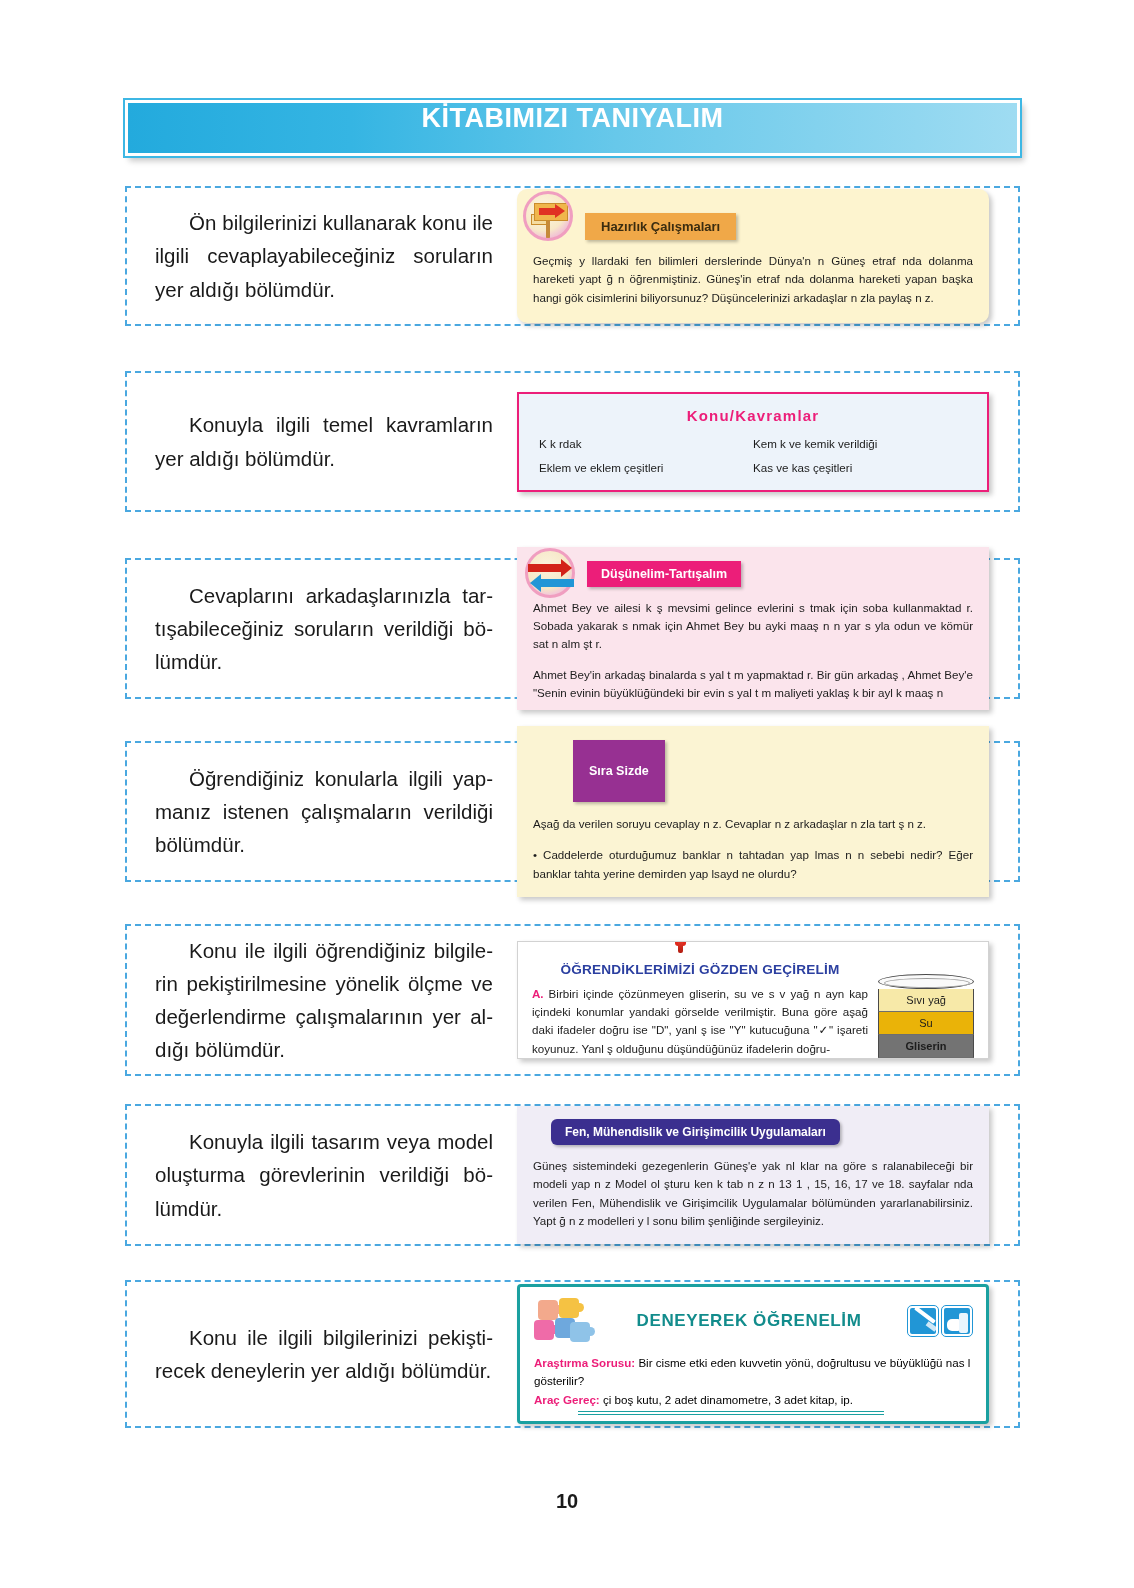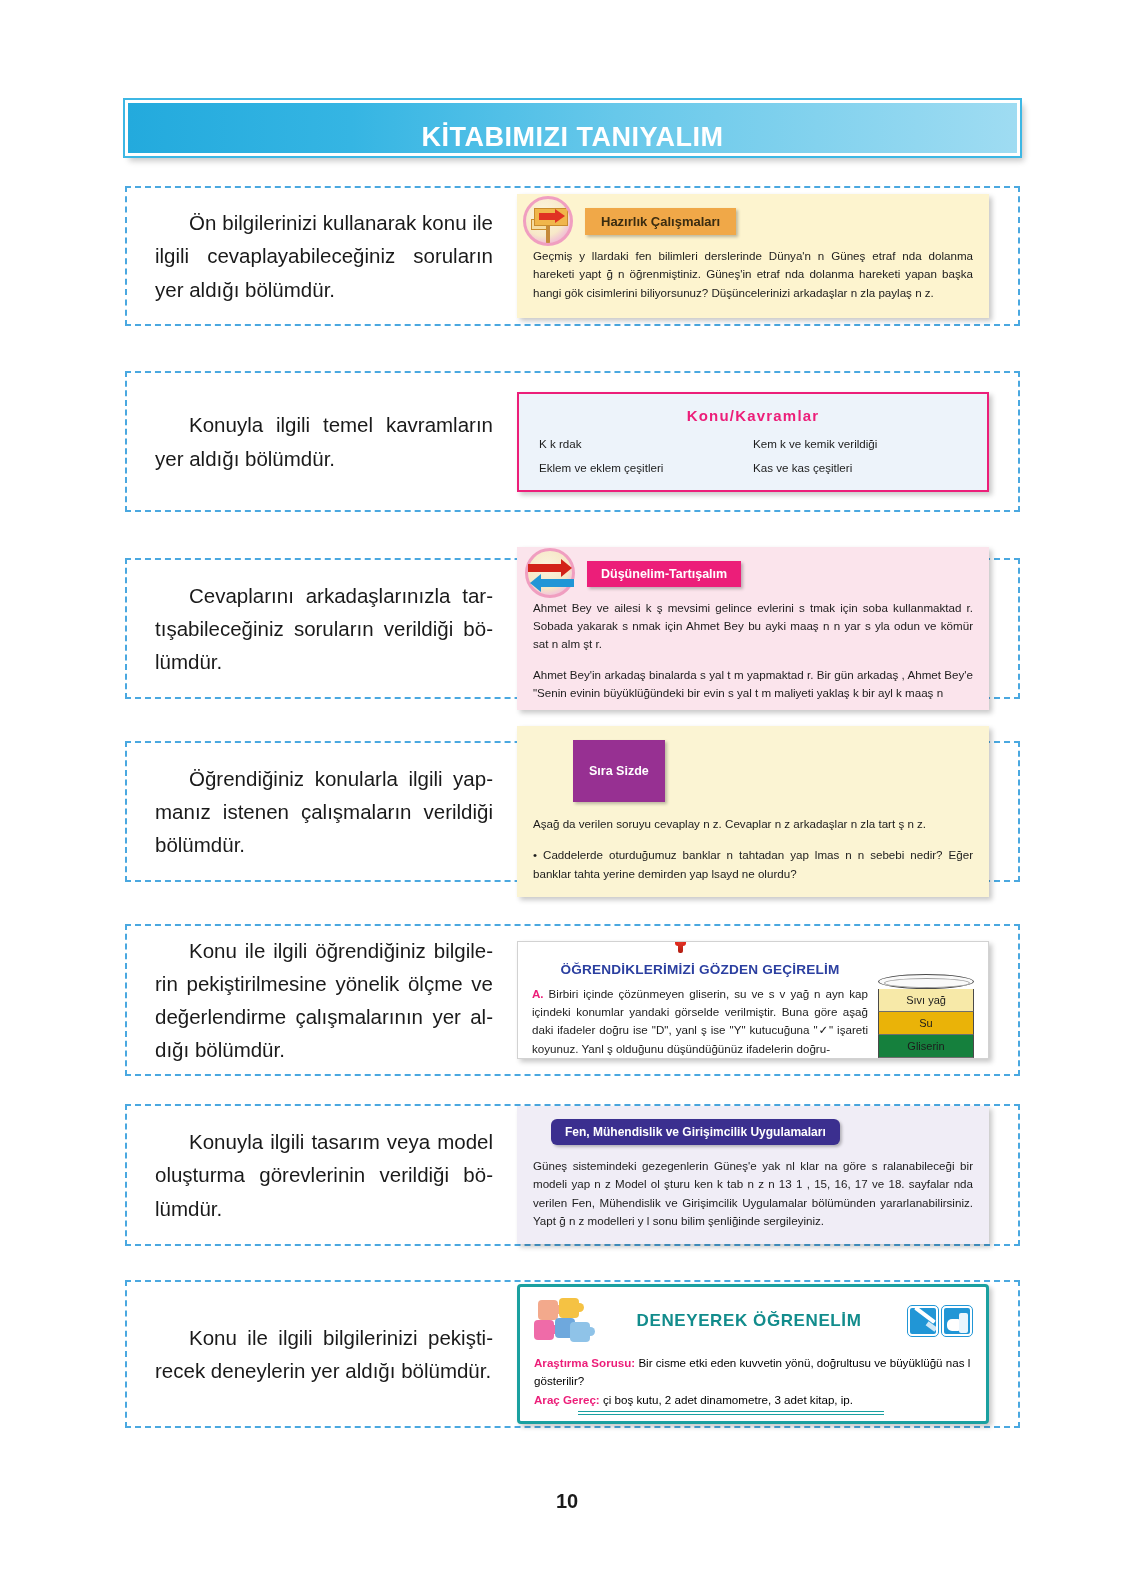--- a/index.html
+++ b/index.html
@@ -18,21 +18,21 @@
     position: absolute;
     left: 125px;
     top: 100px;
     width: 895px;
     height: 56px;
     background: linear-gradient(to right, #23aadd 0%, #35b5e3 25%, #67c8ea 55%, #9fdcf2 100%);
     border: 3px solid #ffffff;
     outline: 2px solid #3db7e4;
     box-shadow: 4px 5px 6px rgba(0,0,0,0.22);
     display: flex;
-    align-items: flex-end;
+    align-items: flex-start;
     justify-content: center;
   }
   .page-header-title {
     color: #ffffff;
     font-size: 27px;
     font-weight: bold;
     letter-spacing: 0.5px;
   }
 
   
@@ -84,22 +84,23 @@
     color: #ffffff;
     font-weight: bold;
     font-size: 12.5px;
     padding: 5px 13px 5px 13px;
     box-shadow: 2px 2px 3px rgba(0,0,0,0.25);
   }
 
   
   .card-hazirlik {
     background: #fdf4cf;
-    padding: 14px 16px 16px 16px;
+    padding: 24px 16px 16px 16px;
     min-height: 108px;
+    border-radius: 10px;
   }
   .card-hazirlik .tag {
     background: #f0a848;
     color: #3a2c10;
     margin-left: 52px;
     padding: 6px 16px;
     font-size: 13px;
   }
   .card-hazirlik .card-body { margin-top: 12px; }
 
@@ -268,21 +269,21 @@
     border-left: 1.6px solid #4a4a4a;
     border-right: 1.6px solid #4a4a4a;
     border-bottom: 1.2px solid #6e6e6e;
     text-align: center;
     font-size: 11px;
     padding: 5px 0;
     color: #1c1c1c;
   }
   .lay-oil { background: #f7e9a8; }
   .lay-water { background: #eab308; }
-  .lay-gly { background: #15803d; }
+  .lay-gly { background: #737373; font-weight: bold; }
   .bold-a { color: #ec1e79; font-weight: bold; }
 
   
   .card-fen {
     background: #f0edf6;
     padding: 13px 16px 14px 16px;
     min-height: 106px;
   }
   .card-fen .tag {
     background: #3b2f8f;

